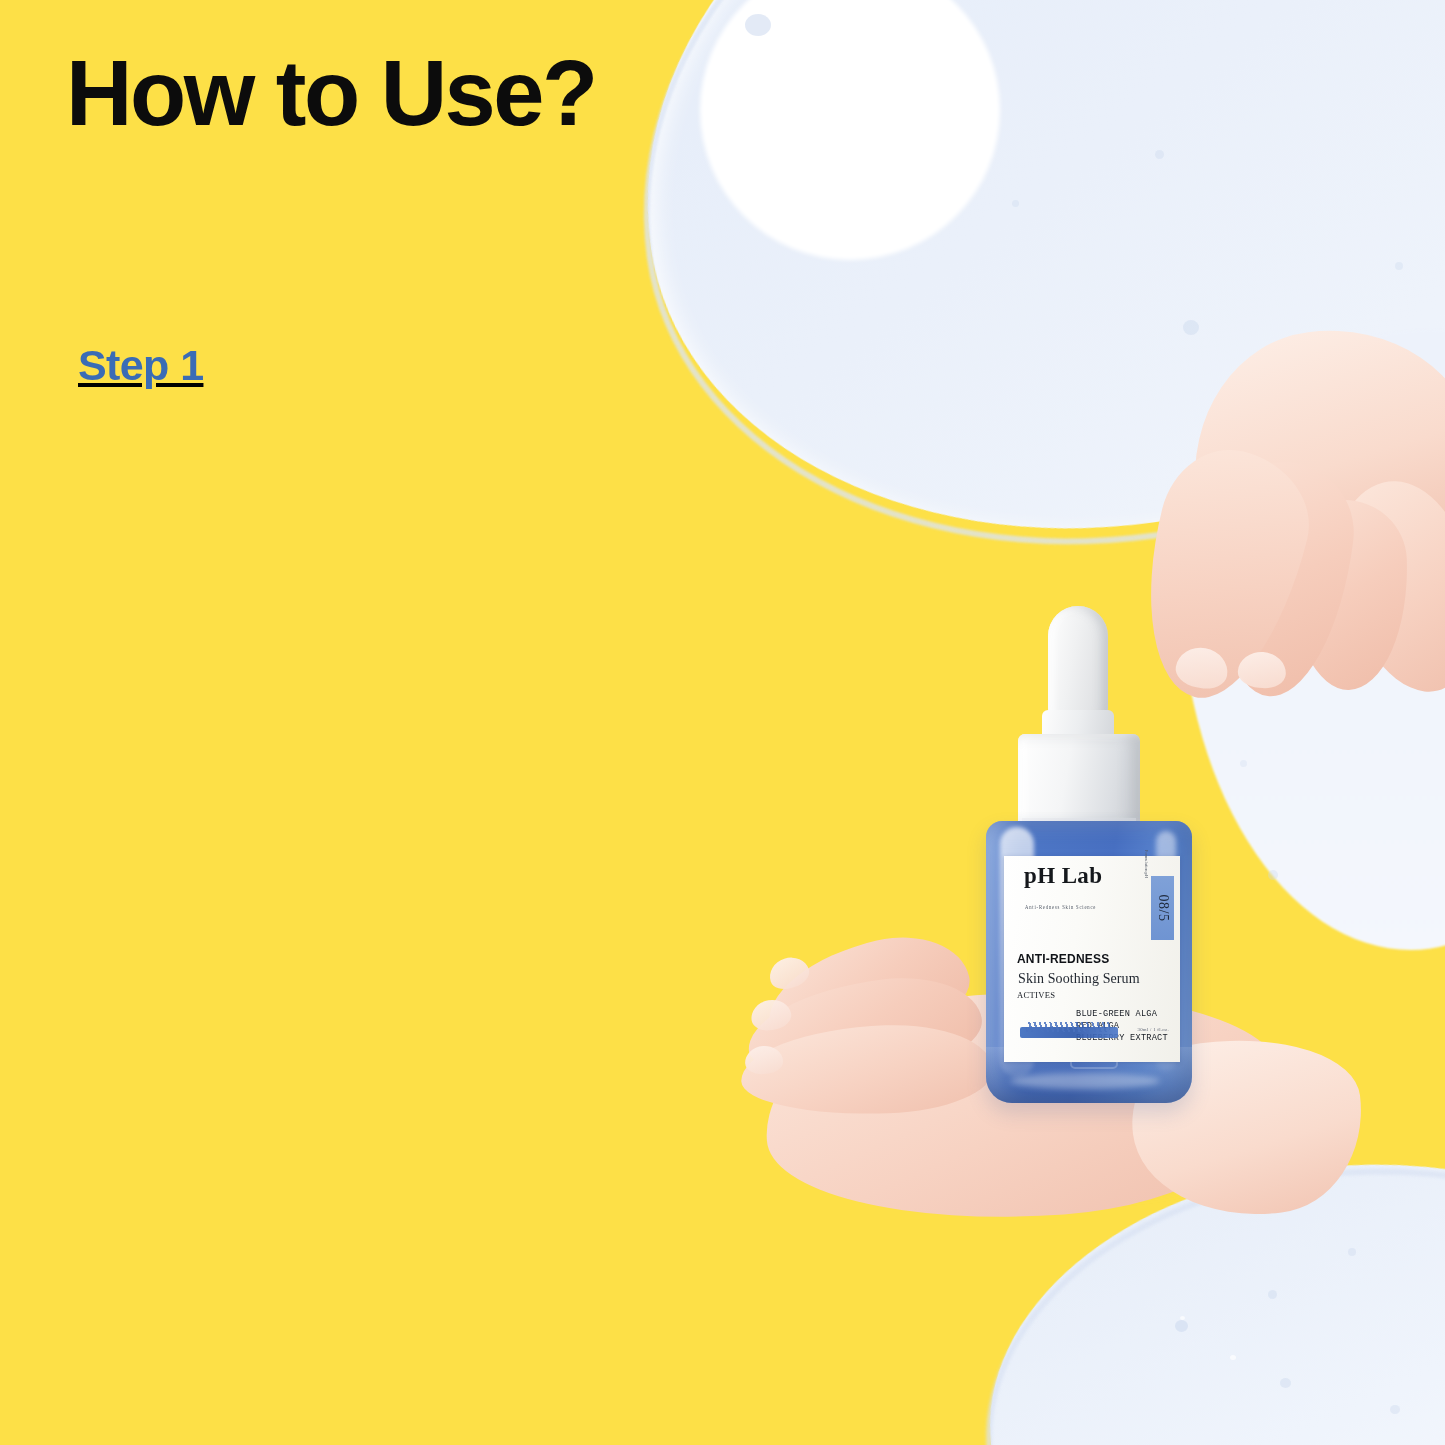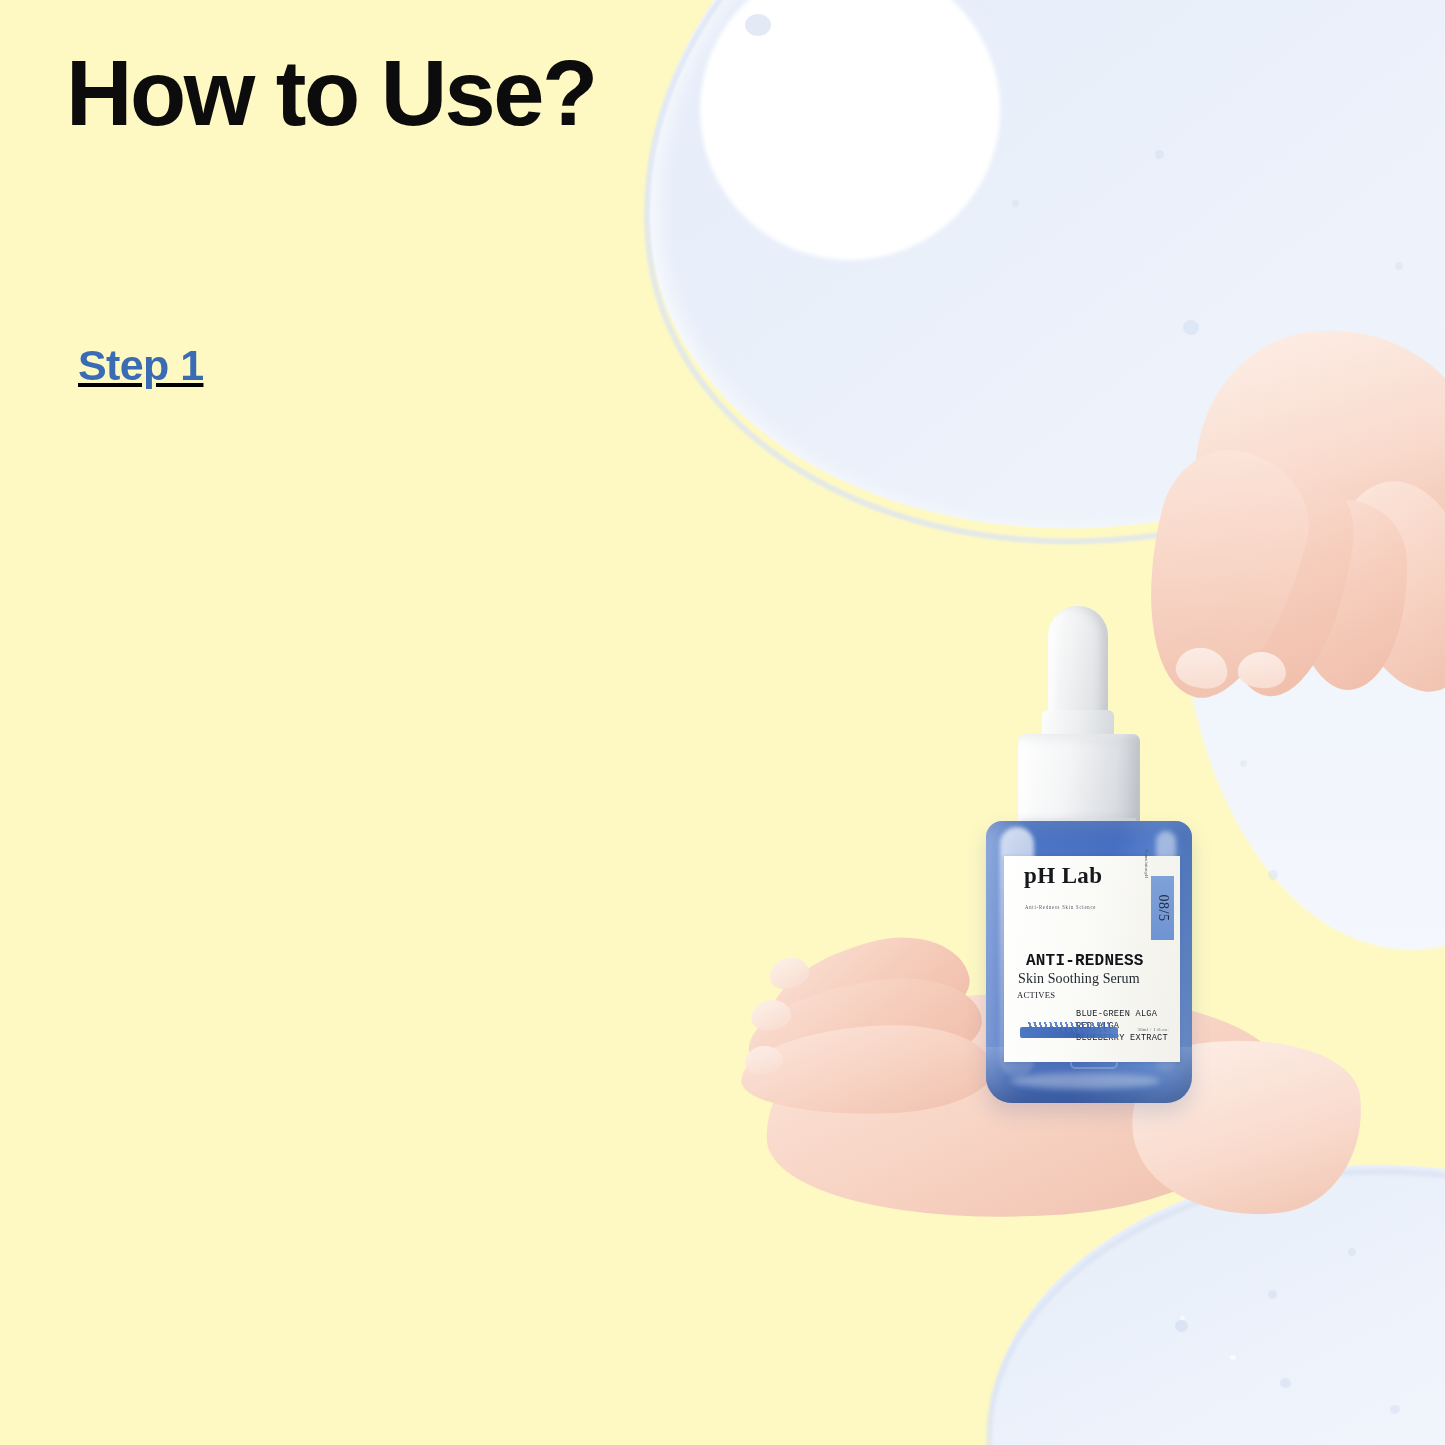--- a/index.html
+++ b/index.html
@@ -3,21 +3,21 @@
 <meta charset="utf-8">
 <style>
   html,body{margin:0;padding:0;}
   body{
     width:1445px;height:1445px;
     background:#ffffff;
     font-family:"Liberation Sans", sans-serif;
     overflow:hidden;
     position:relative;
   }
-  #stage{position:absolute;inset:0;overflow:hidden;background:#fef9c3;}
+  #stage{position:absolute;inset:0;overflow:hidden;background:#fde047;}
 
   
   .gel-layer{position:absolute;inset:0;pointer-events:none;}
   .gel{position:absolute;background:#e8eef8;}
   .gel-top{
     top:-250px;left:640px;width:1150px;height:760px;
     background:linear-gradient(150deg,#e4ecf9 0%,#eaf0fa 45%,#f2f6fc 100%);
     border-radius:48% 52% 60% 40% / 55% 48% 52% 45%;
     transform:rotate(-8deg);
     filter:blur(0.4px);
@@ -207,23 +207,23 @@
     font-family:"Liberation Serif", serif;
     font-size:14px;color:#1f2a3c;white-space:nowrap;letter-spacing:.5px;
   }
   .code-side{
     position:absolute;top:22px;right:31px;
     font-family:"Liberation Serif", serif;
     font-size:4.4px;color:#535b68;white-space:nowrap;
     transform:rotate(90deg);transform-origin:right top;
   }
   .prod-name{
-    position:absolute;top:96px;left:22px;
-    font-family:Liberation Mono, monospace;
-    font-size:16px;font-weight:700;color:#101318;letter-spacing:.2px;
+    position:absolute;top:96px;left:13px;
+    font-family:Liberation Sans, sans-serif;
+    font-size:12px;font-weight:700;color:#101318;letter-spacing:.2px;
     white-space:nowrap;
   }
   .prod-sub{
     position:absolute;top:115px;left:14px;
     font-family:"Liberation Serif", serif;
     font-size:14px;color:#222831;letter-spacing:.1px;white-space:nowrap;
   }
   .act-label{
     position:absolute;top:134px;left:13px;
     font-family:"Liberation Serif", serif;

